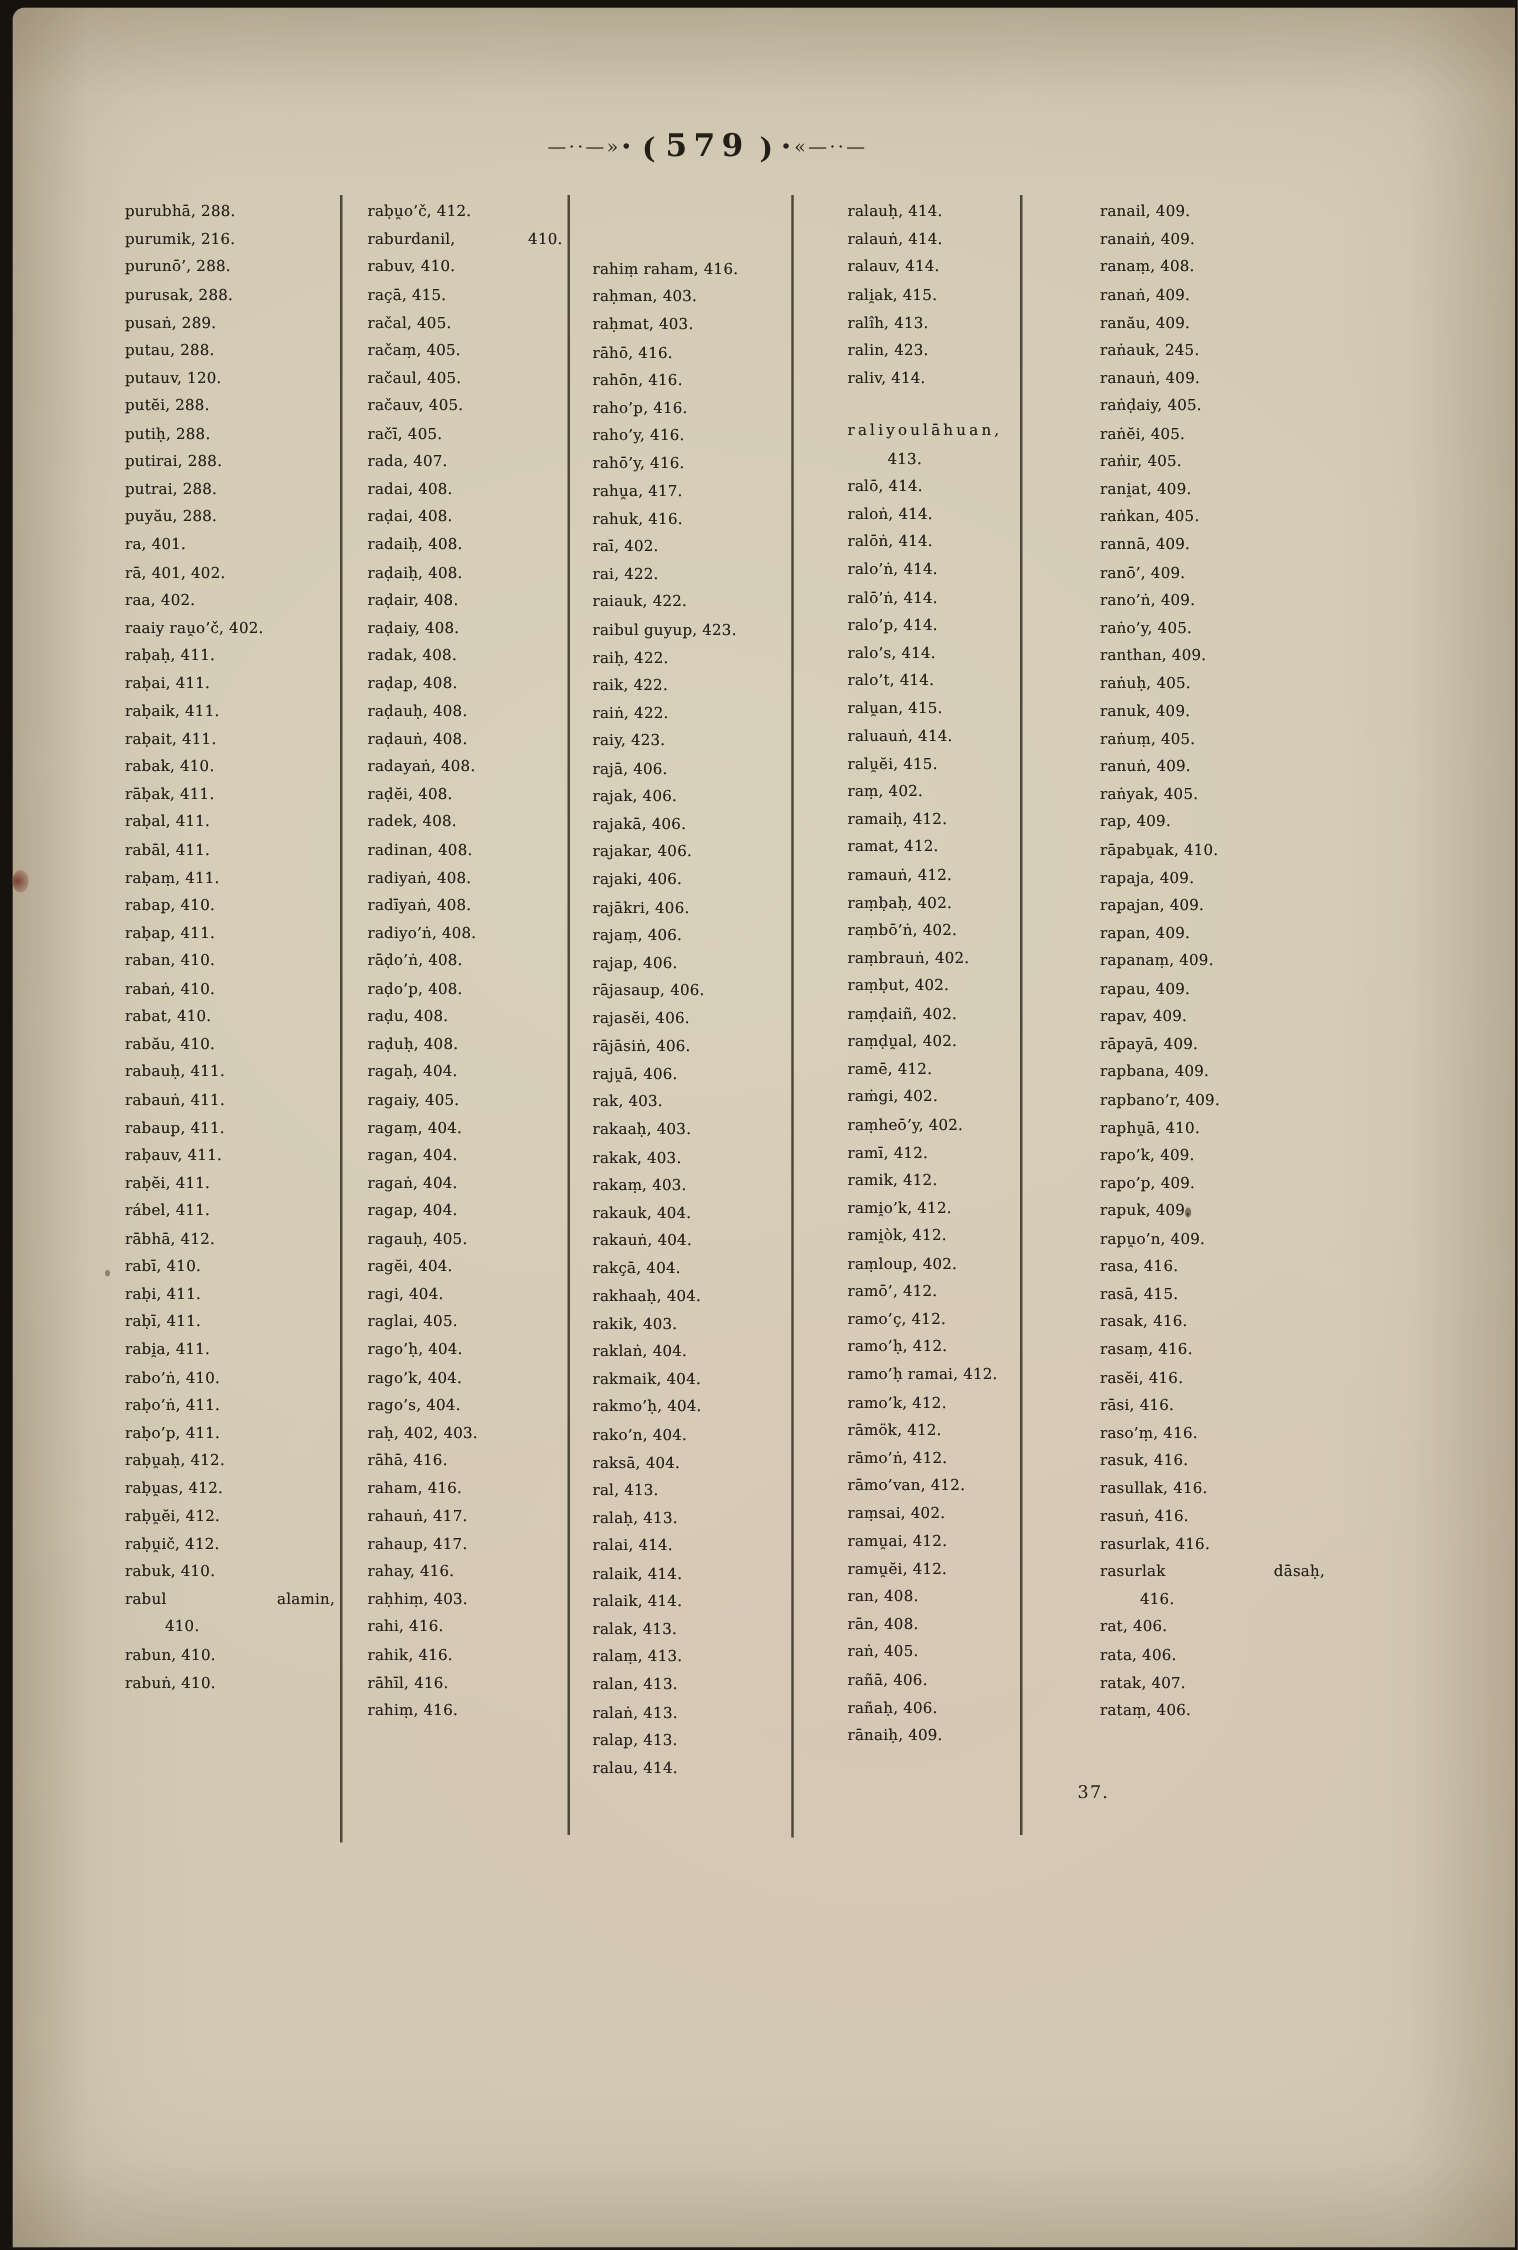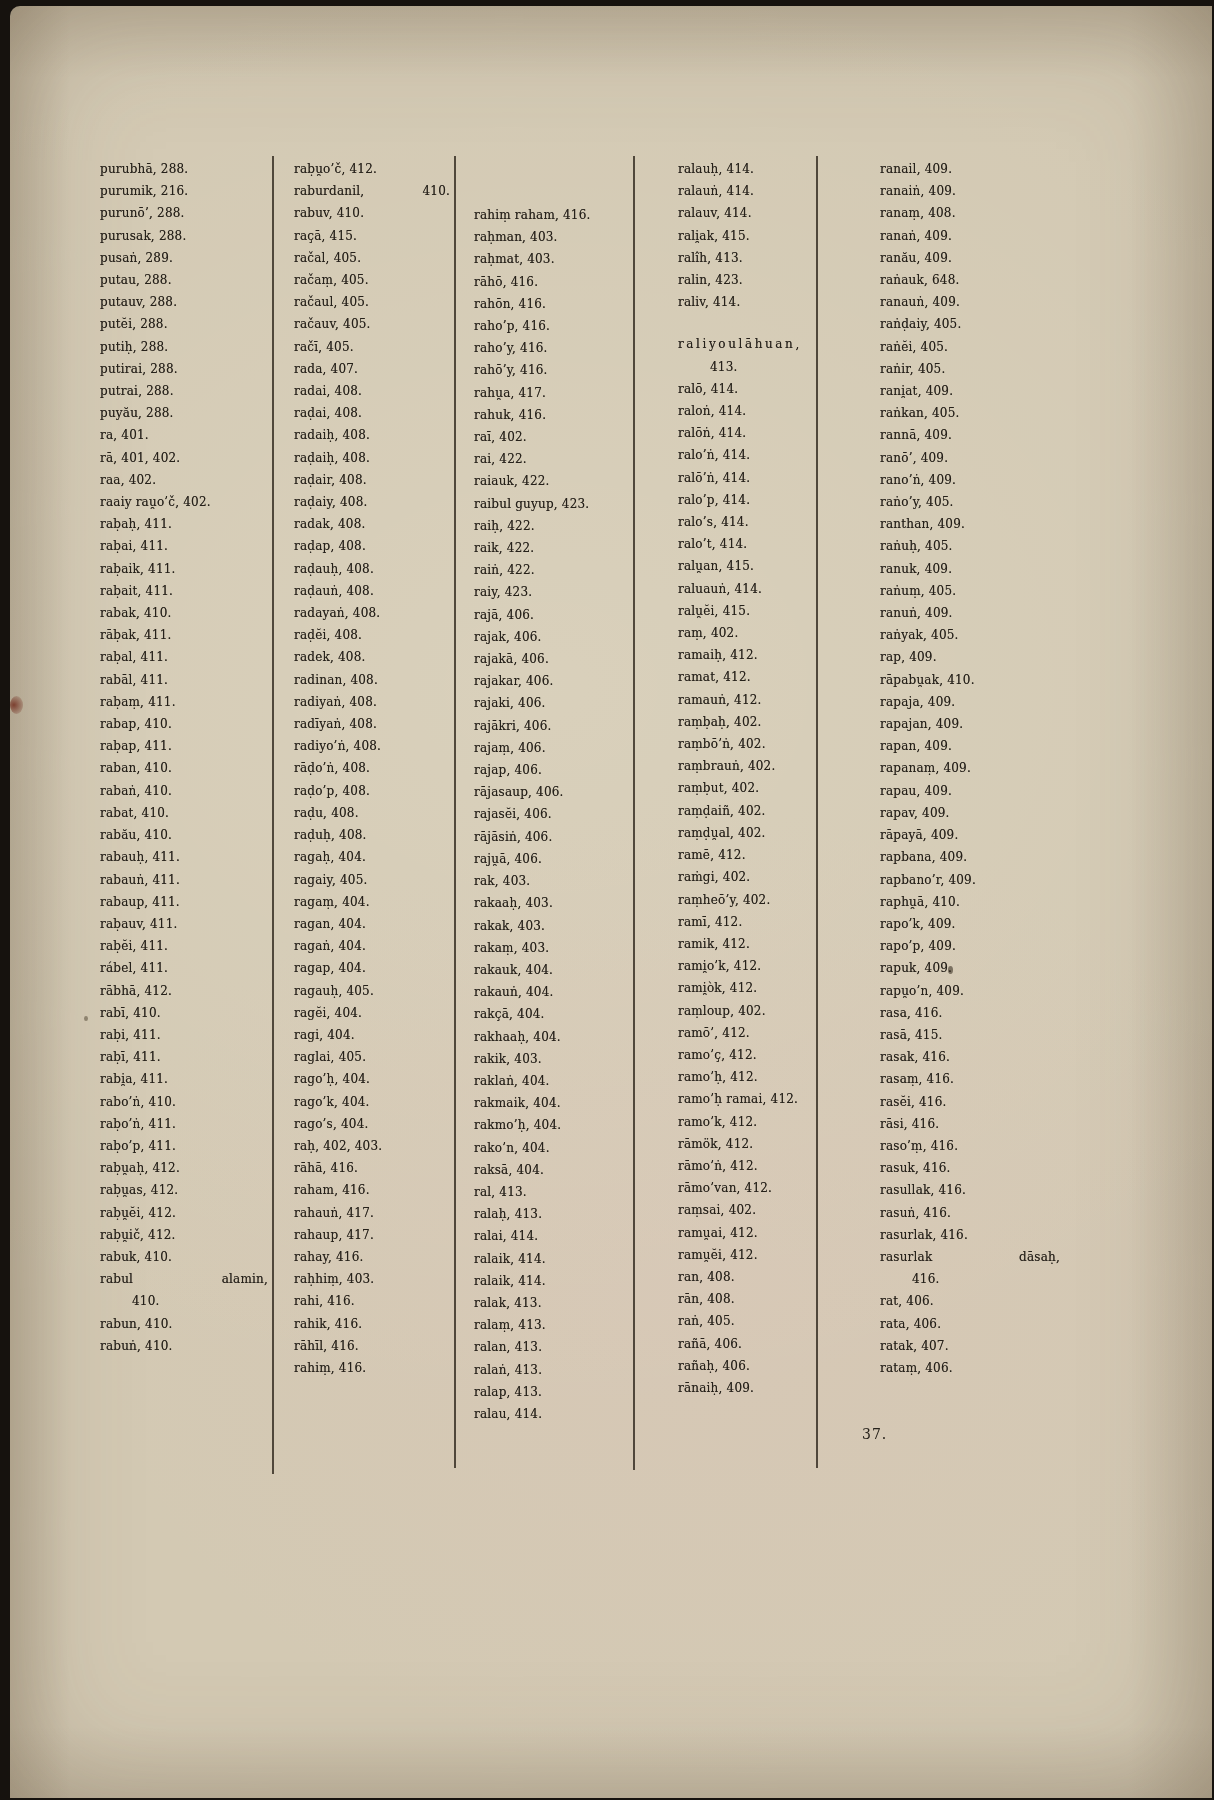--- a/index.html
+++ b/index.html
@@ -101,34 +101,37 @@
     width: 4px; height: 5px;
     background: rgba(60,48,32,0.45);
     border-radius: 50%;
   }
 </style>
 </head>
 <body>
 
 <div class="paper">
 
+  <div class="header">
+    <span class="ornament">—··—»•</span><span class="paren">(</span><span class="page-number">579</span><span class="paren">)</span><span class="ornament">•«—··—</span>
+  </div>
 
   <div class="divider divider-1"></div>
   <div class="divider divider-2"></div>
   <div class="divider divider-3"></div>
   <div class="divider divider-4"></div>
 
   <div class="col col-1">
       <div class="entry">purubhā, 288.</div>
       <div class="entry">purumik, 216.</div>
       <div class="entry">purunō’, 288.</div>
       <div class="entry">purusak, 288.</div>
       <div class="entry">pusaṅ, 289.</div>
       <div class="entry">putau, 288.</div>
-      <div class="entry">putauv, 288.</div>
+      <div class="entry">putauv, 120.</div>
       <div class="entry">putĕi, 288.</div>
       <div class="entry">putiḥ, 288.</div>
       <div class="entry">putirai, 288.</div>
       <div class="entry">putrai, 288.</div>
       <div class="entry">puyău, 288.</div>
       <div class="entry gap">ra, 401.</div>
       <div class="entry">rā, 401, 402.</div>
       <div class="entry">raa, 402.</div>
       <div class="entry">raaiy rau̯o’č, 402.</div>
       <div class="entry">raḅaḥ, 411.</div>
@@ -340,21 +343,21 @@
       <div class="entry">rañā, 406.</div>
       <div class="entry">rañaḥ, 406.</div>
       <div class="entry">rānaiḥ, 409.</div>
     </div>
   <div class="col col-5">
       <div class="entry">ranail, 409.</div>
       <div class="entry">ranaiṅ, 409.</div>
       <div class="entry">ranaṃ, 408.</div>
       <div class="entry">ranaṅ, 409.</div>
       <div class="entry">ranău, 409.</div>
-      <div class="entry">raṅauk, 648.</div>
+      <div class="entry">raṅauk, 245.</div>
       <div class="entry">ranauṅ, 409.</div>
       <div class="entry">raṅḍaiy, 405.</div>
       <div class="entry">raṅĕi, 405.</div>
       <div class="entry">raṅir, 405.</div>
       <div class="entry">rani̯at, 409.</div>
       <div class="entry">raṅkan, 405.</div>
       <div class="entry">rannā, 409.</div>
       <div class="entry">ranō’, 409.</div>
       <div class="entry">rano’ṅ, 409.</div>
       <div class="entry">raṅo’y, 405.</div>

